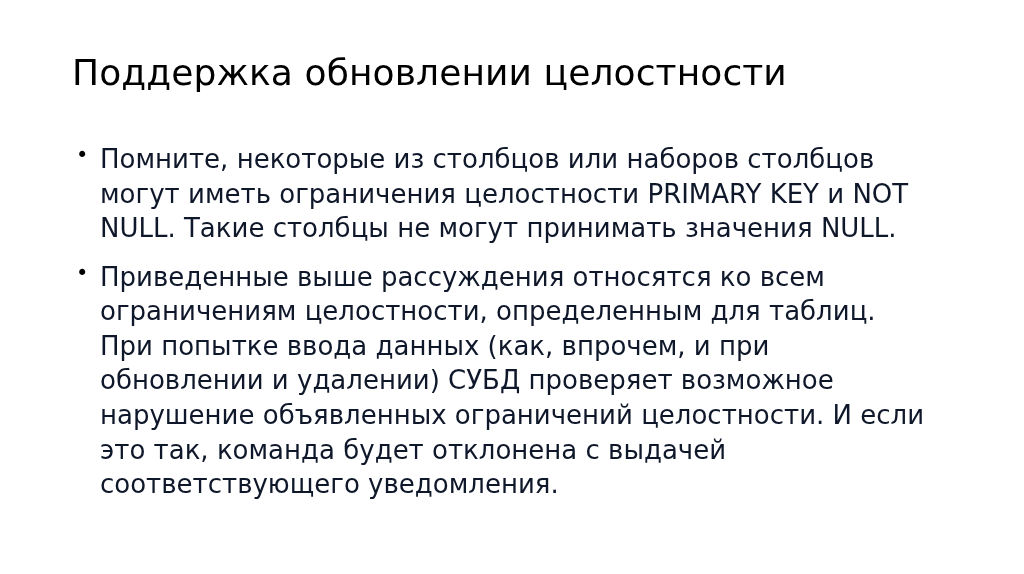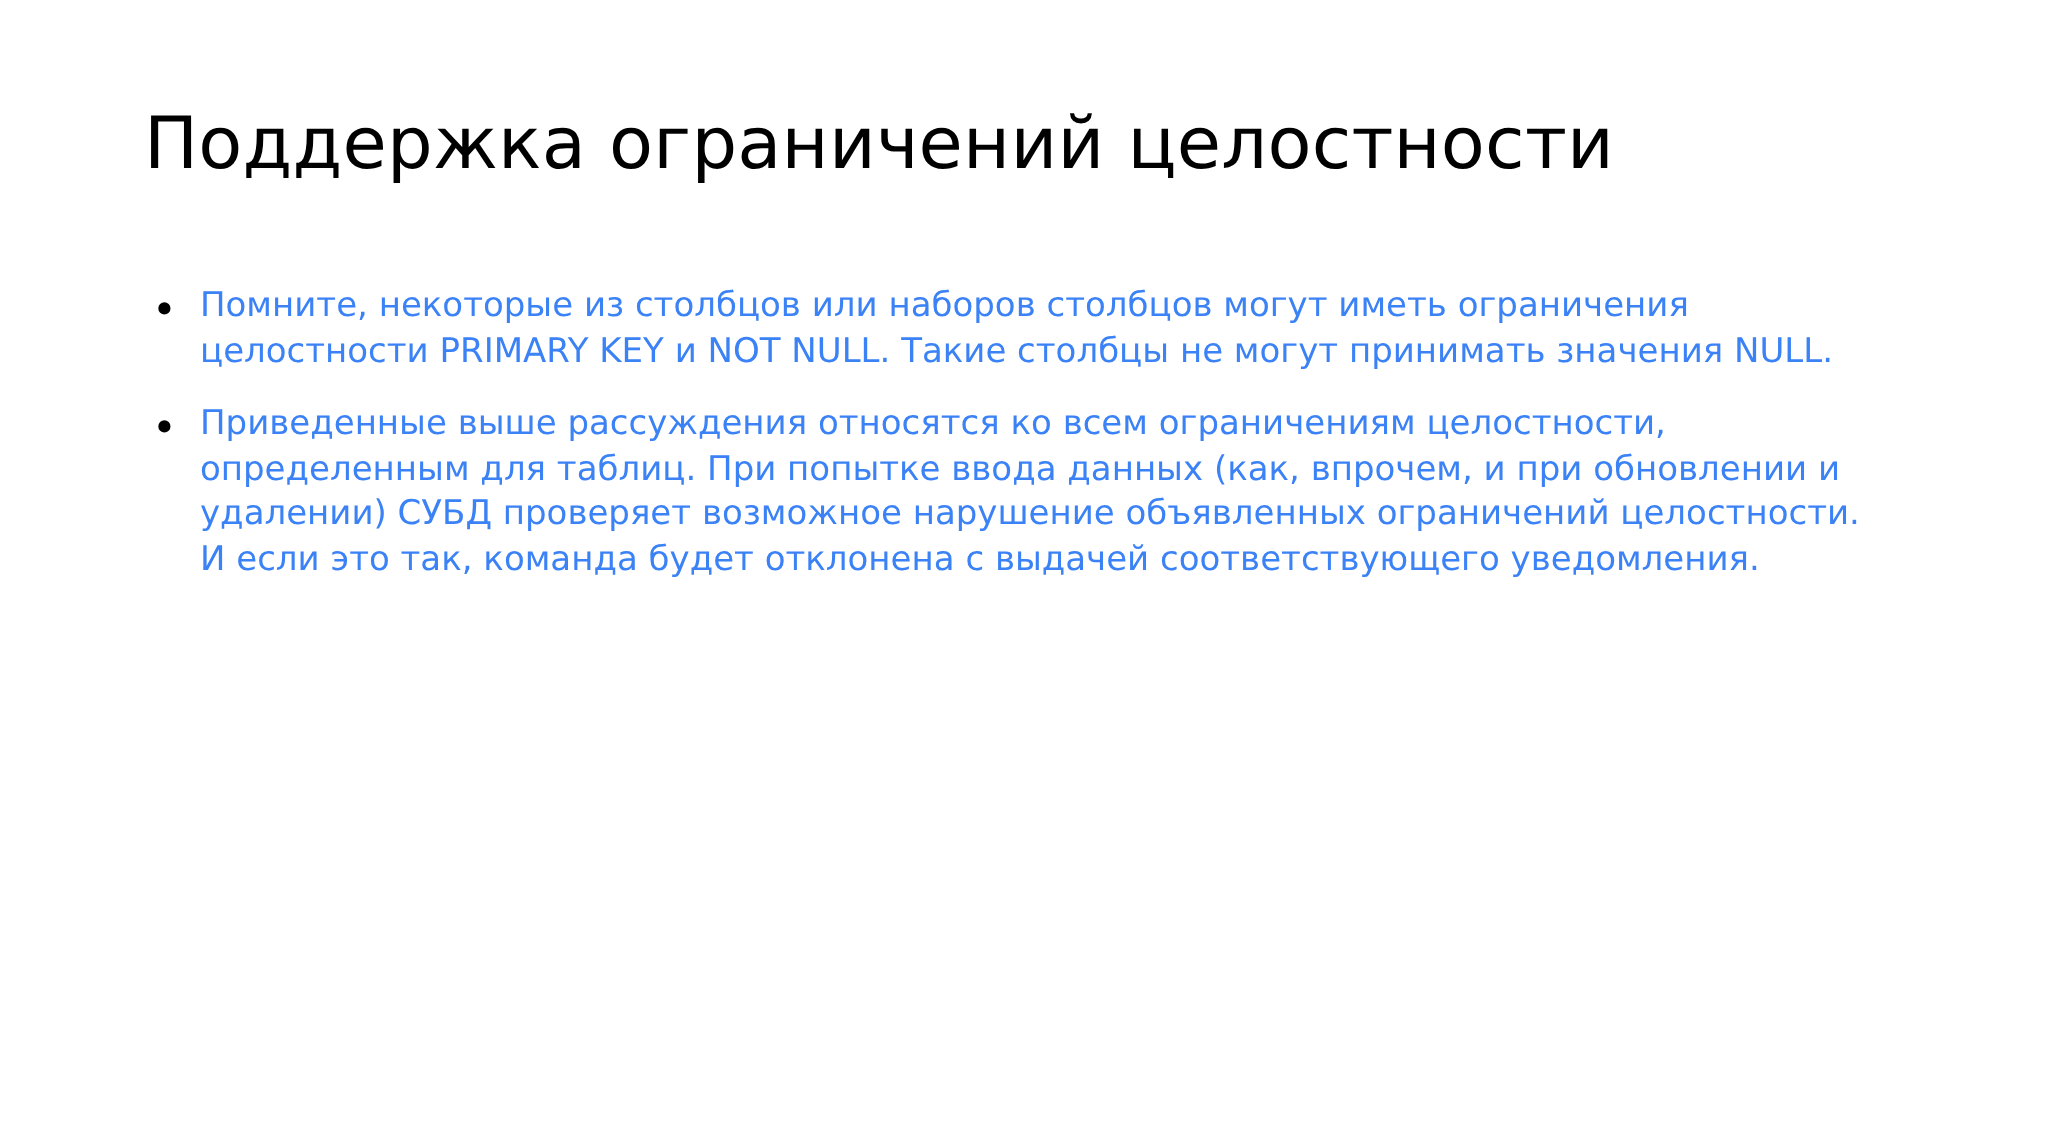--- a/index.html
+++ b/index.html
@@ -38,23 +38,23 @@
     left: 72px;
     top: 142px;
     width: 860px;
     margin: 0;
     padding: 0;
     list-style: none;
   }
   .bullet-item {
     position: relative;
     padding-left: 28px;
-    font-size: 17px;
+    font-size: 26px;
     line-height: 1.33;
-    color: #3b82f6;
+    color: #0f172a;
     margin-bottom: 14px;
     text-align: left;
   }
   .bullet-item::before {
     content: "•";
     position: absolute;
     left: 4px;
     top: 0;
     font-size: 21px;
     line-height: 1.33;
@@ -62,21 +62,21 @@
   }
   .bullet-item .text {
     display: block;
   }
 </style>
 </head>
 <body>
 
 <div class="slide">
 
-  <div class="slide-title">Поддержка ограничений целостности</div>
+  <div class="slide-title">Поддержка обновлении целостности</div>
 
   <ul class="body-list">
     <li class="bullet-item">
       <span class="text">Помните, некоторые из столбцов или наборов столбцов могут иметь ограничения целостности PRIMARY KEY и NOT NULL. Такие столбцы не могут принимать значения NULL.</span>
     </li>
     <li class="bullet-item">
       <span class="text">Приведенные выше рассуждения относятся ко всем ограничениям целостности, определенным для таблиц. При попытке ввода данных (как, впрочем, и при обновлении и удалении) СУБД проверяет возможное нарушение объявленных ограничений целостности. И если это так, команда будет отклонена с выдачей соответствующего уведомления.</span>
     </li>
   </ul>
 

